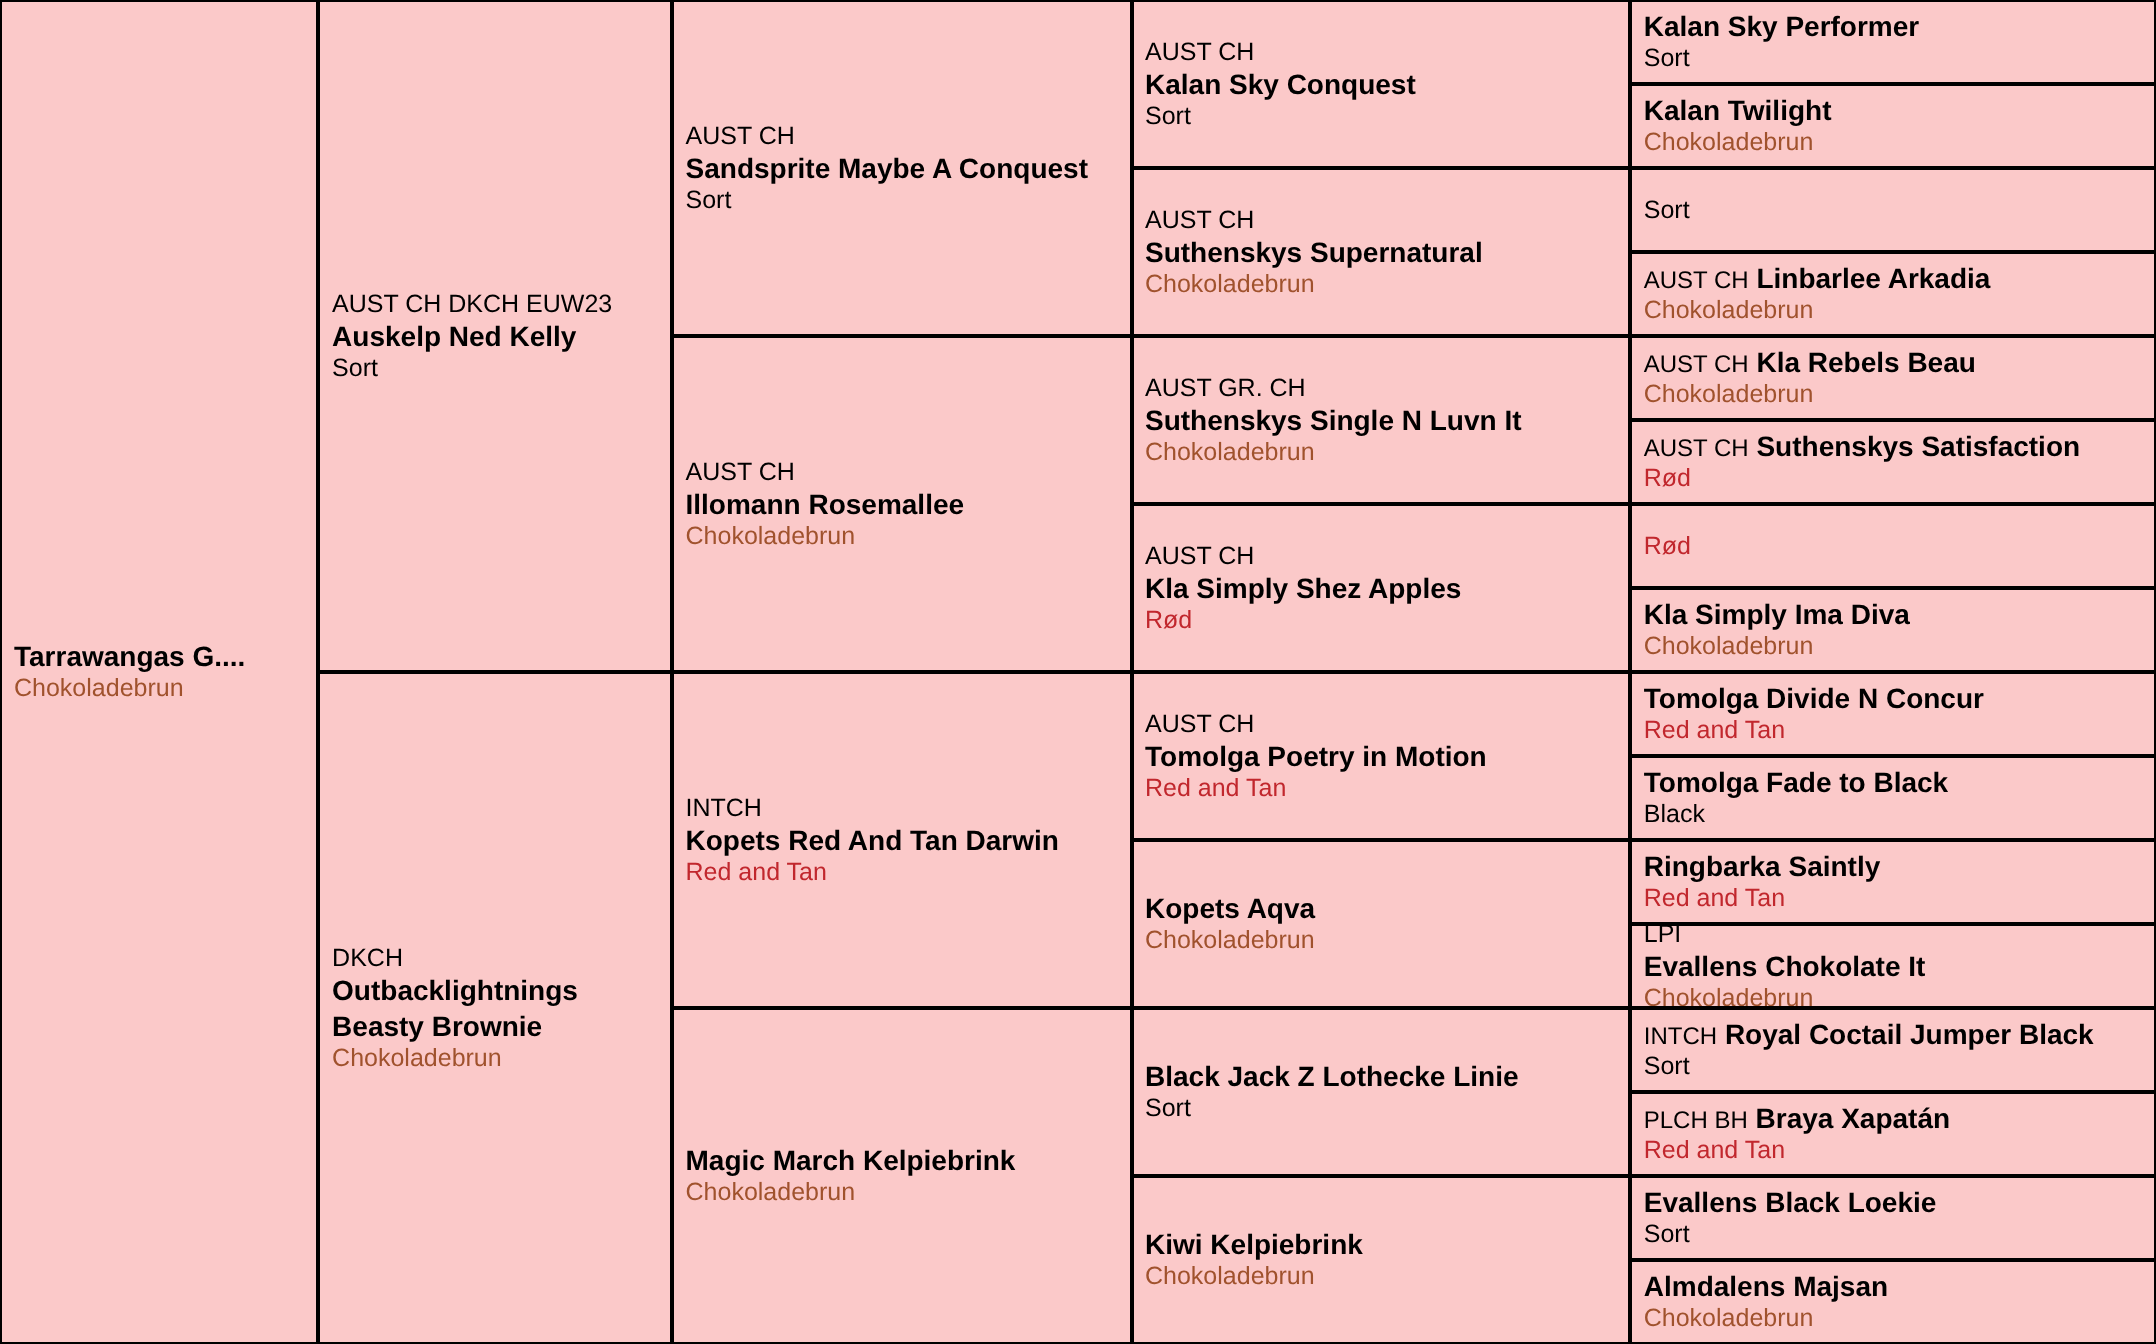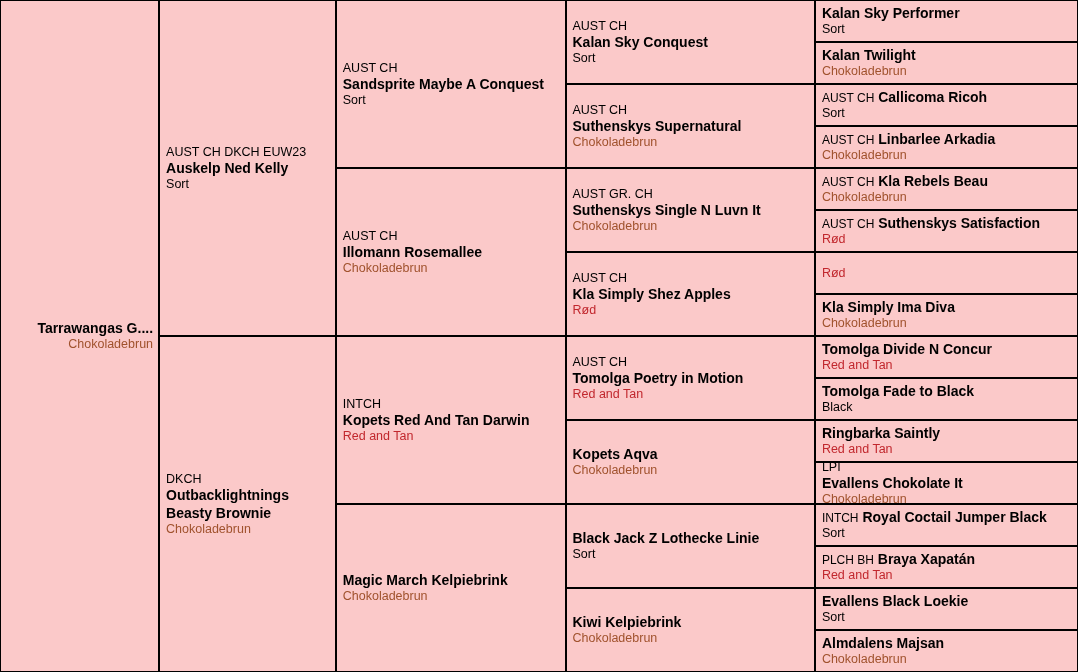--- a/index.html
+++ b/index.html
@@ -18,21 +18,21 @@
     box-sizing: border-box;
     display: flex;
     flex-direction: row;
     background: #ffffff;
   }
   .col {
     display: flex;
     flex-direction: column;
     box-sizing: border-box;
   }
-  .col-1 { width: 162px; text-align: right; }
+  .col-1 { width: 162px; }
   .col-2 { width: 180px; }
   .col-3 { width: 234px; }
   .col-4 { width: 254px; }
   .col-5 { width: 268px; }
 
   .cell {
     box-sizing: border-box;
     border: 1px solid #000000;
     background: #fbc9c9;
     flex: 1 1 0;
@@ -171,21 +171,20 @@
   <div class="col col-5">
     <div class="cell">
       <div class="nameline"><span class="name">Kalan Sky Performer</span></div>
       <div class="color sort">Sort</div>
     </div>
     <div class="cell">
       <div class="nameline"><span class="name">Kalan Twilight</span></div>
       <div class="color brown">Chokoladebrun</div>
     </div>
     <div class="cell">
-      <div class="nameline"><span class="inline-title">AUST CH</span> <span class="name">Callicoma Ricoh</span></div>
       <div class="color sort">Sort</div>
     </div>
     <div class="cell">
       <div class="nameline"><span class="inline-title">AUST CH</span> <span class="name">Linbarlee Arkadia</span></div>
       <div class="color brown">Chokoladebrun</div>
     </div>
     <div class="cell">
       <div class="nameline"><span class="inline-title">AUST CH</span> <span class="name">Kla Rebels Beau</span></div>
       <div class="color brown">Chokoladebrun</div>
     </div>

